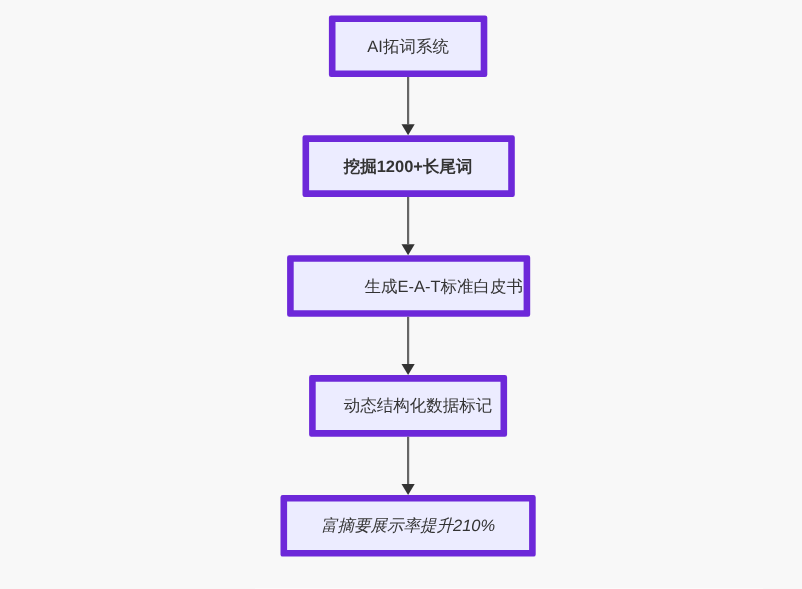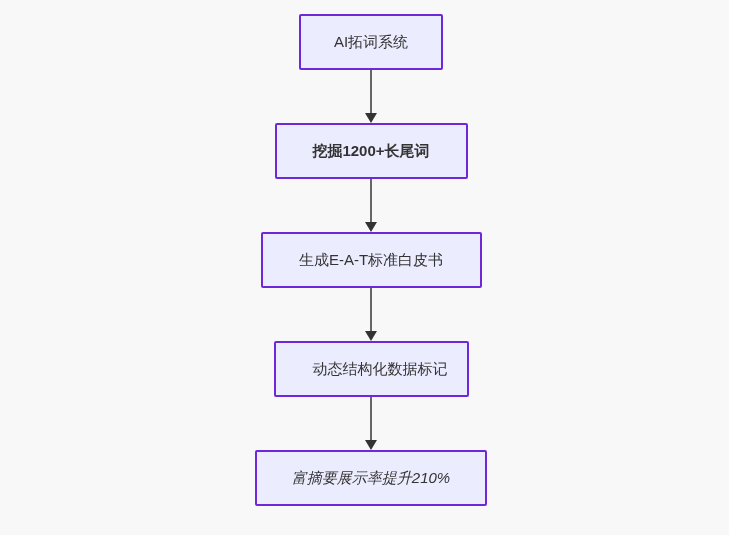--- a/index.html
+++ b/index.html
@@ -19,35 +19,35 @@
     padding-left: 13px; 
     display: flex;
     flex-direction: column;
     align-items: center;
     overflow: hidden;
   }
   .flow-node {
     box-sizing: border-box;
     height: 56px;
     background: #ECECFF;
-    border: 2px solid #6d28d9;
+    border: 6px solid #6d28d9;
     border-radius: 2px;
     color: #333333;
     font-size: 15px;
     display: flex;
     align-items: center;
     justify-content: center;
     text-align: center;
     flex: 0 0 auto;
   }
   
   .flow-node.n0 { width: 144px; }
   .flow-node.n1 { width: 193px; font-weight: bold; }
-  .flow-node.n2 { width: 221px; }
-  .flow-node.n3 { width: 195px; padding-left: 18px; }
+  .flow-node.n2 { width: 221px; justify-content: flex-end; }
+  .flow-node.n3 { width: 180px; padding-left: 18px; }
   .flow-node.n4 { width: 232px; font-style: italic; }
 
   .flow-edge {
     height: 53px;
     width: 12px;
     display: flex;
     flex-direction: column;
     align-items: center;
     flex: 0 0 auto;
   }

